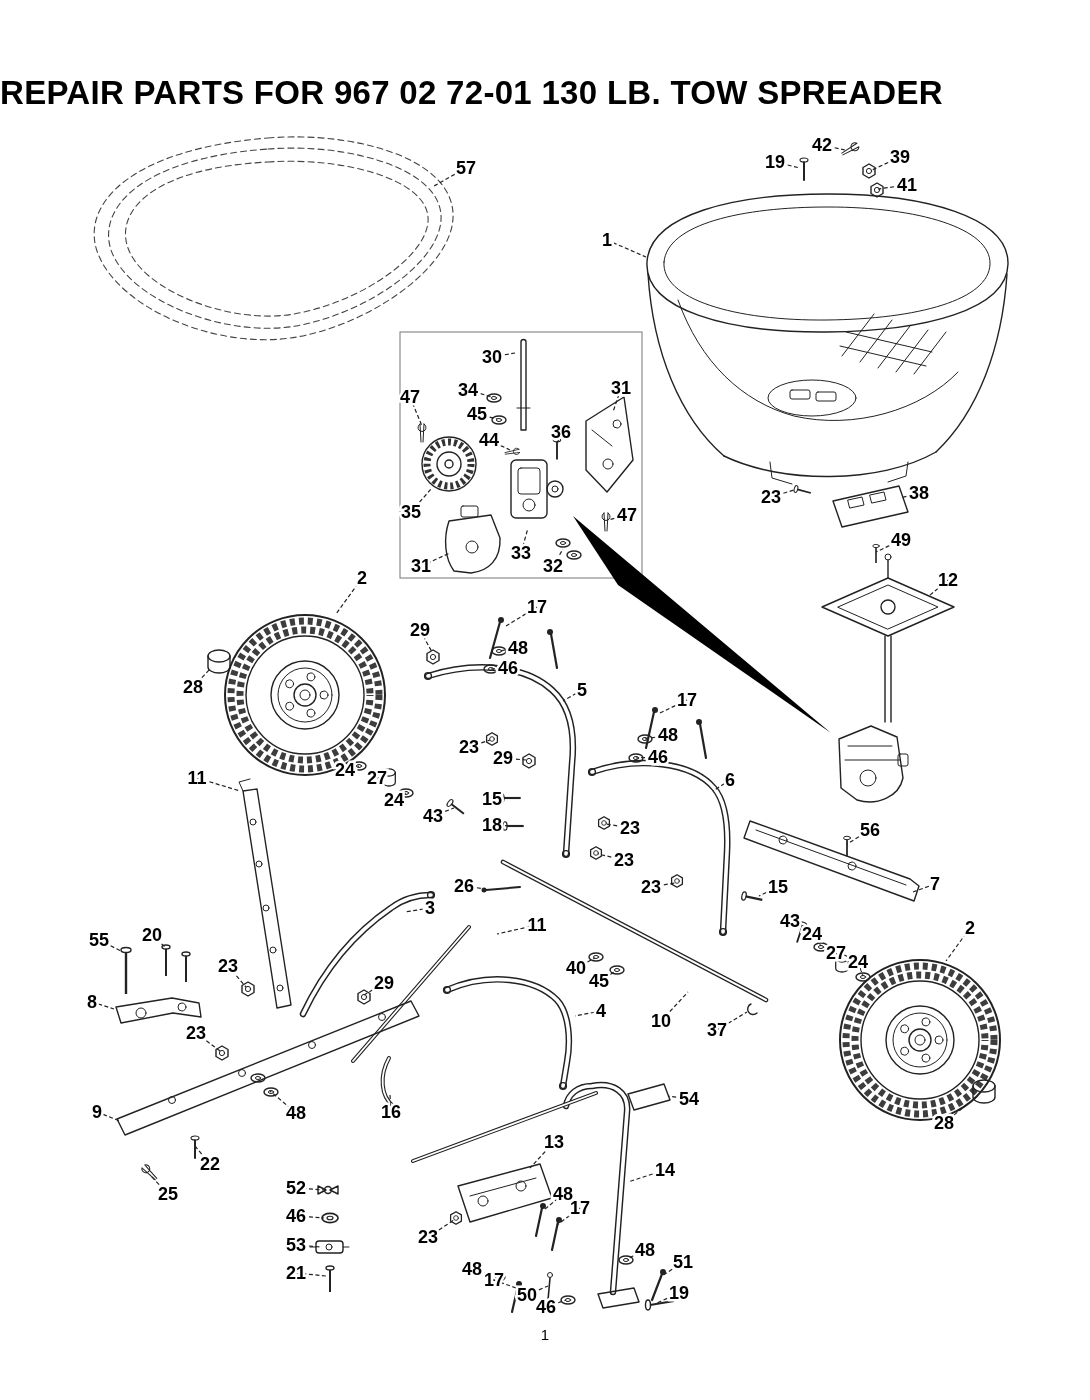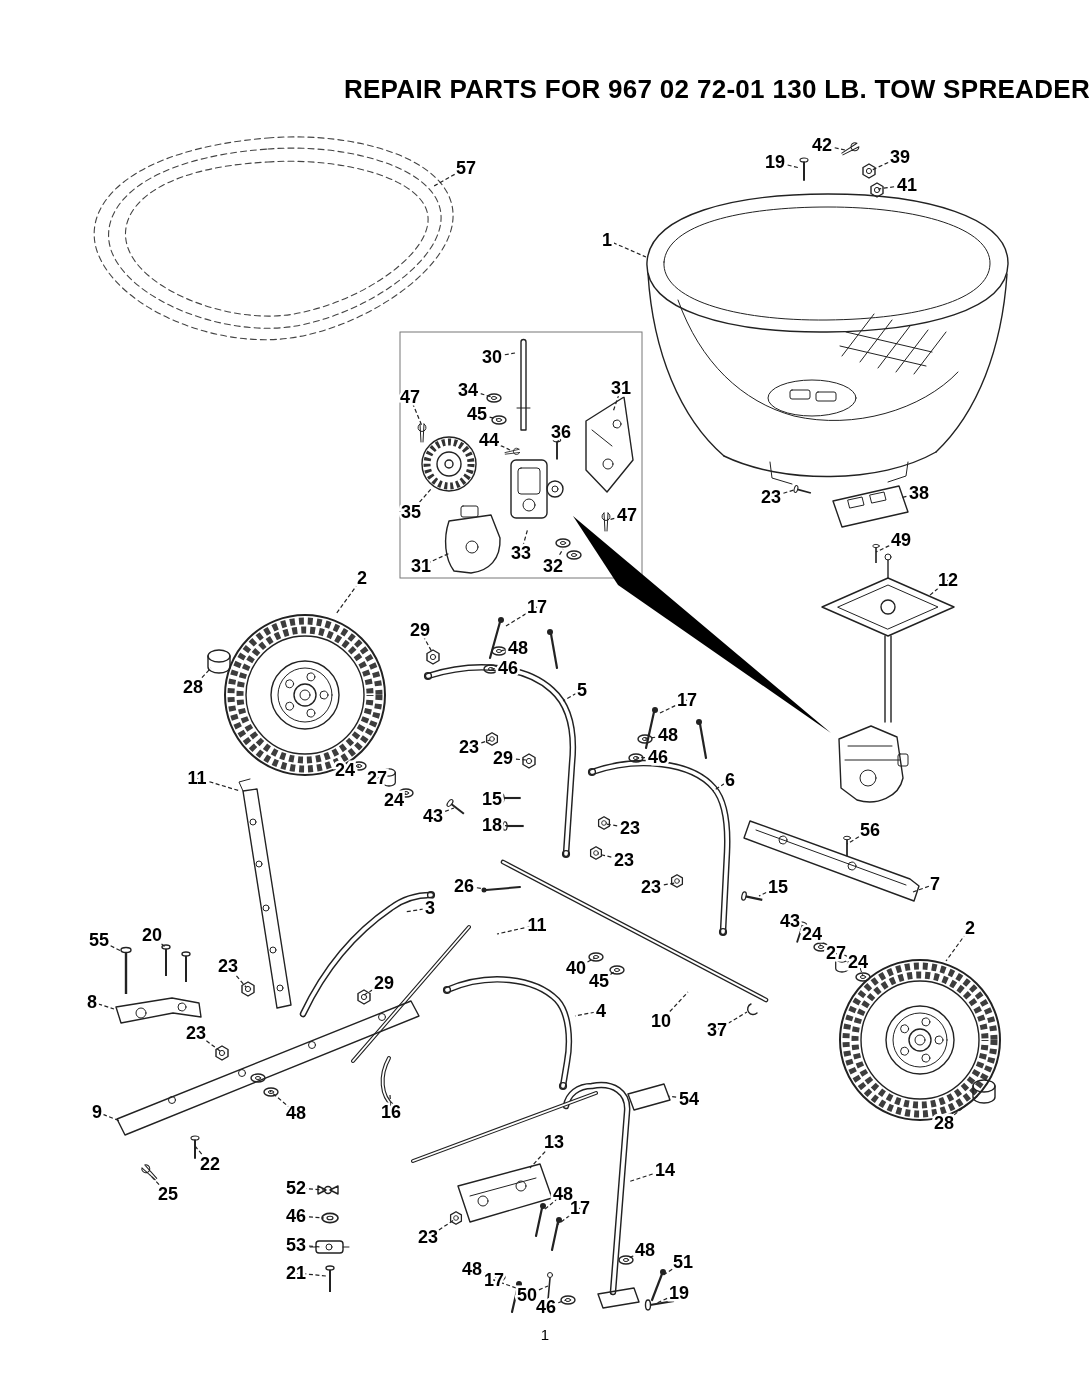--- a/index.html
+++ b/index.html
@@ -1,17 +1,17 @@
 <!DOCTYPE html>
 <html><head>
 <meta charset="utf-8">
 <style>
   html,body{margin:0;padding:0;background:#fff;}
   body{width:1090px;height:1400px;position:relative;font-family:"Liberation Sans",sans-serif;color:#000;overflow:hidden;}
-  .title{position:absolute;top:74px;left:0;width:100%;text-align:right;font-size:26px;font-weight:bold;letter-spacing:.3px;white-space:nowrap;}
+  .title{position:absolute;top:74px;left:0;width:100%;text-align:left;font-size:33px;font-weight:bold;letter-spacing:.3px;white-space:nowrap;}
   .page-num{position:absolute;top:1326px;left:0;width:100%;text-align:center;font-size:15px;}
   svg#diagram{position:absolute;top:0;left:0;}
   .ln{fill:none;stroke:#222;stroke-width:1.4;stroke-linejoin:round;stroke-linecap:round;}
   .thin{stroke-width:1;}
   .dash{stroke-dasharray:6 4;stroke-width:1.1;stroke:#444;}
   .to{fill:none;stroke:#222;stroke-width:6.5;stroke-linecap:round;stroke-linejoin:round;}
   .ti{fill:none;stroke:#fff;stroke-width:3.6;stroke-linecap:round;stroke-linejoin:round;}
   .ro{fill:none;stroke:#222;stroke-width:4;stroke-linecap:round;}
   .ri{fill:none;stroke:#fff;stroke-width:1.8;stroke-linecap:round;}
   .leader{stroke:#222;stroke-width:1.2;stroke-dasharray:4 2.5;}

